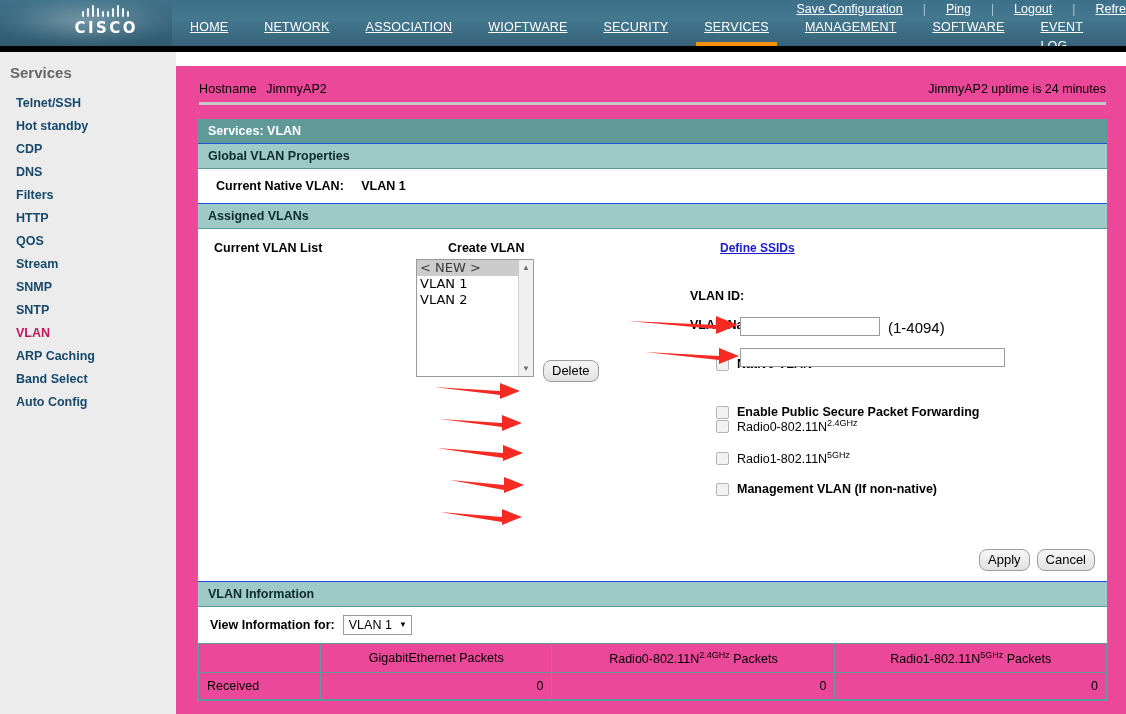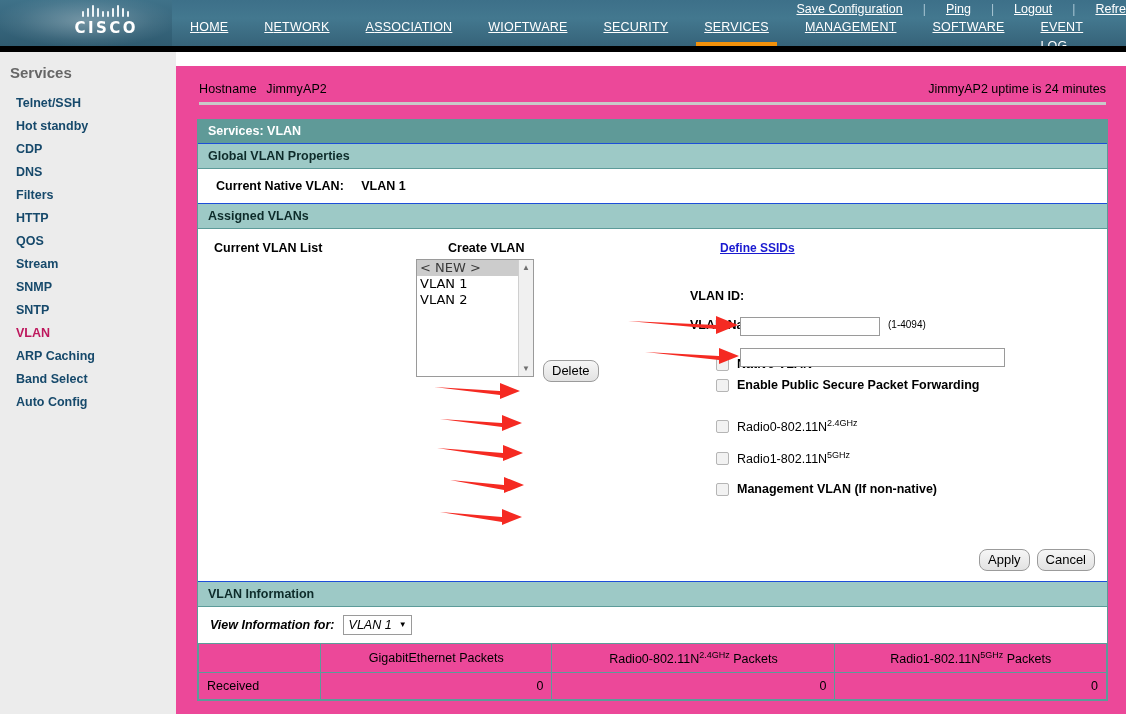--- a/index.html
+++ b/index.html
@@ -289,21 +289,21 @@
     width: 140px;
   }
   .input-vlanname {
     position: absolute;
     left: 740px; top: 348px;
     width: 265px;
   }
   .hint {
     position: absolute;
     left: 888px; top: 319px;
-    font-size: 10px;
+    font-size: 15px;
     font-weight: normal;
   }
 
   .cb-row {
     position: absolute;
     left: 518px;
     display: flex;
     align-items: center;
     gap: 8px;
     font-size: 12.5px;
@@ -334,21 +334,20 @@
 
   
   .viewrow {
     background: #ffffff;
     padding: 8px 0 8px 12px;
     display: flex;
     align-items: center;
     gap: 8px;
     font-size: 12.5px;
     font-weight: bold;
-    font-style: italic;
   }
   .select {
     border: 1px solid #9a9a9a;
     background: #ffffff;
     font-size: 12.5px;
     font-weight: normal;
     padding: 1px 4px 2px 5px;
     display: inline-flex;
     align-items: center;
     gap: 7px;
@@ -488,21 +487,21 @@
           <span>VLAN ID:</span>
         </div>
         <div class="field-row fr-vlanname">
           <span>VLAN Name (optional):</span>
         </div>
 
         <div class="cb-row" style="top:128px">
           <span class="cb"></span>
           <span class="cb-lbl-bold">Native VLAN</span>
         </div>
-        <div class="cb-row" style="top:149px">
+        <div class="cb-row" style="top:176px">
           <span class="cb"></span>
           <span class="cb-lbl-bold">Enable Public Secure Packet Forwarding</span>
         </div>
         <div class="cb-row" style="top:189px">
           <span class="cb"></span>
           <span class="cb-lbl-plain"><span>Radio0-802.11N</span><sup>2.4GHz</sup></span>
         </div>
         <div class="cb-row" style="top:221px">
           <span class="cb"></span>
           <span class="cb-lbl-plain"><span>Radio1-802.11N</span><sup>5GHz</sup></span>

